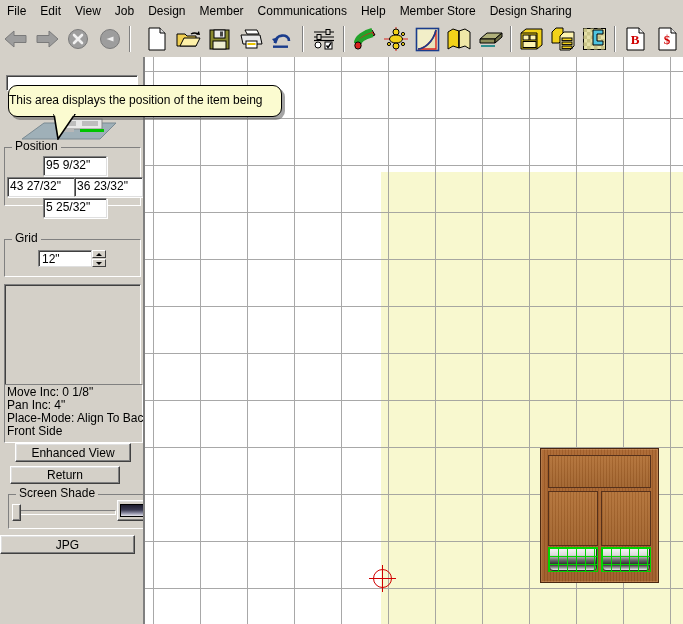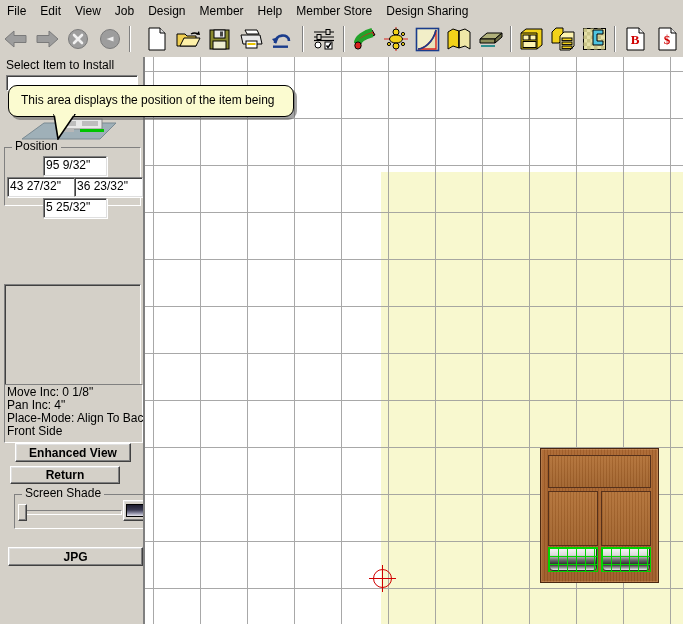--- a/index.html
+++ b/index.html
@@ -101,21 +101,21 @@
     border:1px solid #808080;border-right-color:#fff;border-bottom-color:#fff;
     font-size:12px;line-height:13px;padding:1px 0 0 2px;color:#000;
   }
   .statuslist div{white-space:nowrap;}
 
   .btn95{
     position:absolute;background:#d4d0c8;
     border:1px solid #fff;border-right-color:#404040;border-bottom-color:#404040;
     box-shadow:inset -1px -1px 0 #808080, inset 1px 1px 0 #dfdfdf;
     font-size:12px;text-align:center;color:#000;cursor:default;
-    display:flex;align-items:center;justify-content:center;box-sizing:border-box;font-weight:bold;
+    display:flex;align-items:center;justify-content:center;box-sizing:border-box;
   }
 
   .slider-track{
     position:absolute;height:3px;background:#d4d0c8;
     border:1px solid #808080;border-right-color:#fff;border-bottom-color:#fff;
   }
   .slider-thumb{
     position:absolute;width:7px;height:15px;background:#d4d0c8;
     border:1px solid #fff;border-right-color:#404040;border-bottom-color:#404040;
     box-shadow:inset -1px -1px 0 #808080;
@@ -191,21 +191,21 @@
   }
   .drawer-face{
     position:absolute;
     background:linear-gradient(to bottom,#f2f2f2 0%,#dcdcdc 28%,#6e6e6e 52%,#2a2a2a 74%,#eaeaea 100%);
     border:1px solid #2a2a2a;box-sizing:border-box;border-radius:0 0 4px 4px;
   }
 
   
   .tooltip{
     position:absolute;background:#fbfbd0;border:1.6px solid #000;
-    border-radius:9px;padding:7px 10px 8px 12px;
+    border-radius:9px;padding:7px 10px 8px 0;
     font-size:12px;line-height:15px;color:#000;
     box-shadow:3px 3px 0 rgba(90,90,90,.55);
     z-index:40;
   }
   .tooltip .tail{
     position:absolute;left:44px;bottom:-22px;width:26px;height:24px;overflow:visible;
   }
   .tt-line{white-space:nowrap;}
 </style>
 </head>
@@ -213,20 +213,21 @@
 
 <div id="app">
 
   <div class="menubar">
     <div class="menu-item">File</div>
     <div class="menu-item">Edit</div>
     <div class="menu-item">View</div>
     <div class="menu-item">Job</div>
     <div class="menu-item">Design</div>
     <div class="menu-item">Member</div>
+    <div class="menu-item">Communications</div>
     <div class="menu-item">Help</div>
     <div class="menu-item">Member Store</div>
     <div class="menu-item">Design Sharing</div>
   </div>
 
   <div class="toolbar">
 
     <div class="tb-btn">
       <svg width="26" height="20" viewBox="0 0 26 20">
         <path d="M11 2 L2 10 L11 18 L11 13.5 L23 13.5 L23 6.5 L11 6.5 Z" fill="#9d9d9d" stroke="#7a7a7a" stroke-width="1"></path>
@@ -411,21 +412,20 @@
       <svg width="21" height="24" viewBox="0 0 21 24">
         <path d="M2 1 H14 L19 6 V23 H2 Z" fill="#fff" stroke="#000"></path>
         <path d="M14 1 V6 H19" fill="#eee" stroke="#000"></path>
         <text x="10" y="17" font-family="Liberation Serif, serif" font-size="13" font-weight="bold" fill="#d00000" text-anchor="middle">$</text>
       </svg>
     </div>
   </div>
 
   <div class="sidepanel">
 
-    <div class="panel-label">Select Item to Install</div>
 
     <div class="combo" style="top:18px;">
       <span></span>
     </div>
 
     <div class="preview-box" style="top:36px;height:52px;">
       <svg width="135" height="52" viewBox="0 0 135 52">
         <rect x="0" y="0" width="135" height="52" fill="#d4d0c8"></rect>
         <path d="M18 46 L40 30 H112 L96 46 Z" fill="#9fb0b8" stroke="#7a8a92"></path>
         <rect x="52" y="26" width="46" height="10" fill="#e8e8e8" stroke="#888"></rect>
@@ -437,43 +437,57 @@
     </div>
 
     <div class="groupbox" style="left:4px;top:90px;width:135px;height:57px;">
       <div class="gb-title">Position</div>
       <div class="txtfield" style="left:38px;top:8px;width:58px;height:18px;">95 9/32"</div>
       <div class="txtfield" style="left:2px;top:29px;width:63px;height:18px;">43 27/32"</div>
       <div class="txtfield" style="left:69px;top:29px;width:63px;height:18px;">36 23/32"</div>
       <div class="txtfield" style="left:38px;top:50px;width:58px;height:18px;">5 25/32"</div>
     </div>
 
+    <div class="groupbox" style="left:4px;top:182px;width:135px;height:36px;">
+      <div class="gb-title">Grid</div>
+      <div class="spin-wrap" style="left:33px;top:10px;width:68px;height:17px;">
+        <div class="spin-field">12"</div>
+        <div class="spin-btns">
+          <div class="spin-up">
+              <i></i>
+            </div>
+          <div class="spin-dn">
+              <i></i>
+            </div>
+        </div>
+      </div>
+    </div>
 
     <div class="sunkenpanel" style="left:4px;top:227px;width:135px;height:100px;"></div>
 
     <div class="statuslist" style="left:4px;top:327px;width:135px;height:56px;">
       <div>Move Inc: 0 1/8"</div>
       <div>Pan Inc: 4"</div>
       <div>Place-Mode: Align To Back</div>
       <div>Front Side</div>
     </div>
 
     <div class="btn95" style="left:15px;top:386px;width:116px;height:19px;">Enhanced View</div>
     <div class="btn95" style="left:10px;top:409px;width:110px;height:18px;">Return</div>
 
-    <div class="groupbox" style="left:14px;top:437px;width:135px;height:33px;">
+    <div class="groupbox" style="left:8px;top:437px;width:135px;height:33px;">
       <div class="gb-title">Screen Shade</div>
       <div class="slider-track" style="left:6px;top:15px;width:99px;"></div>
       <div class="slider-thumb" style="left:3px;top:9px;"></div>
       <div class="shade-swatch" style="left:108px;top:5px;width:34px;height:21px;">
         <div class="shade-inner"></div>
       </div>
     </div>
 
-    <div class="btn95" style="left:8px;top:478px;width:135px;height:19px;margin-top:12px;">JPG</div>
+    <div class="btn95" style="left:0;top:478px;width:135px;height:19px;">JPG</div>
   </div>
 
   <div class="canvas-frame">
     <div class="canvas-inner">
 
       <div class="floorzone" style="left:236px;top:115px;width:304px;height:452px;"></div>
 
       <div class="gridlayer"></div>
 
       <div class="cabinet" style="left:395px;top:391px;width:119px;height:135px;">

